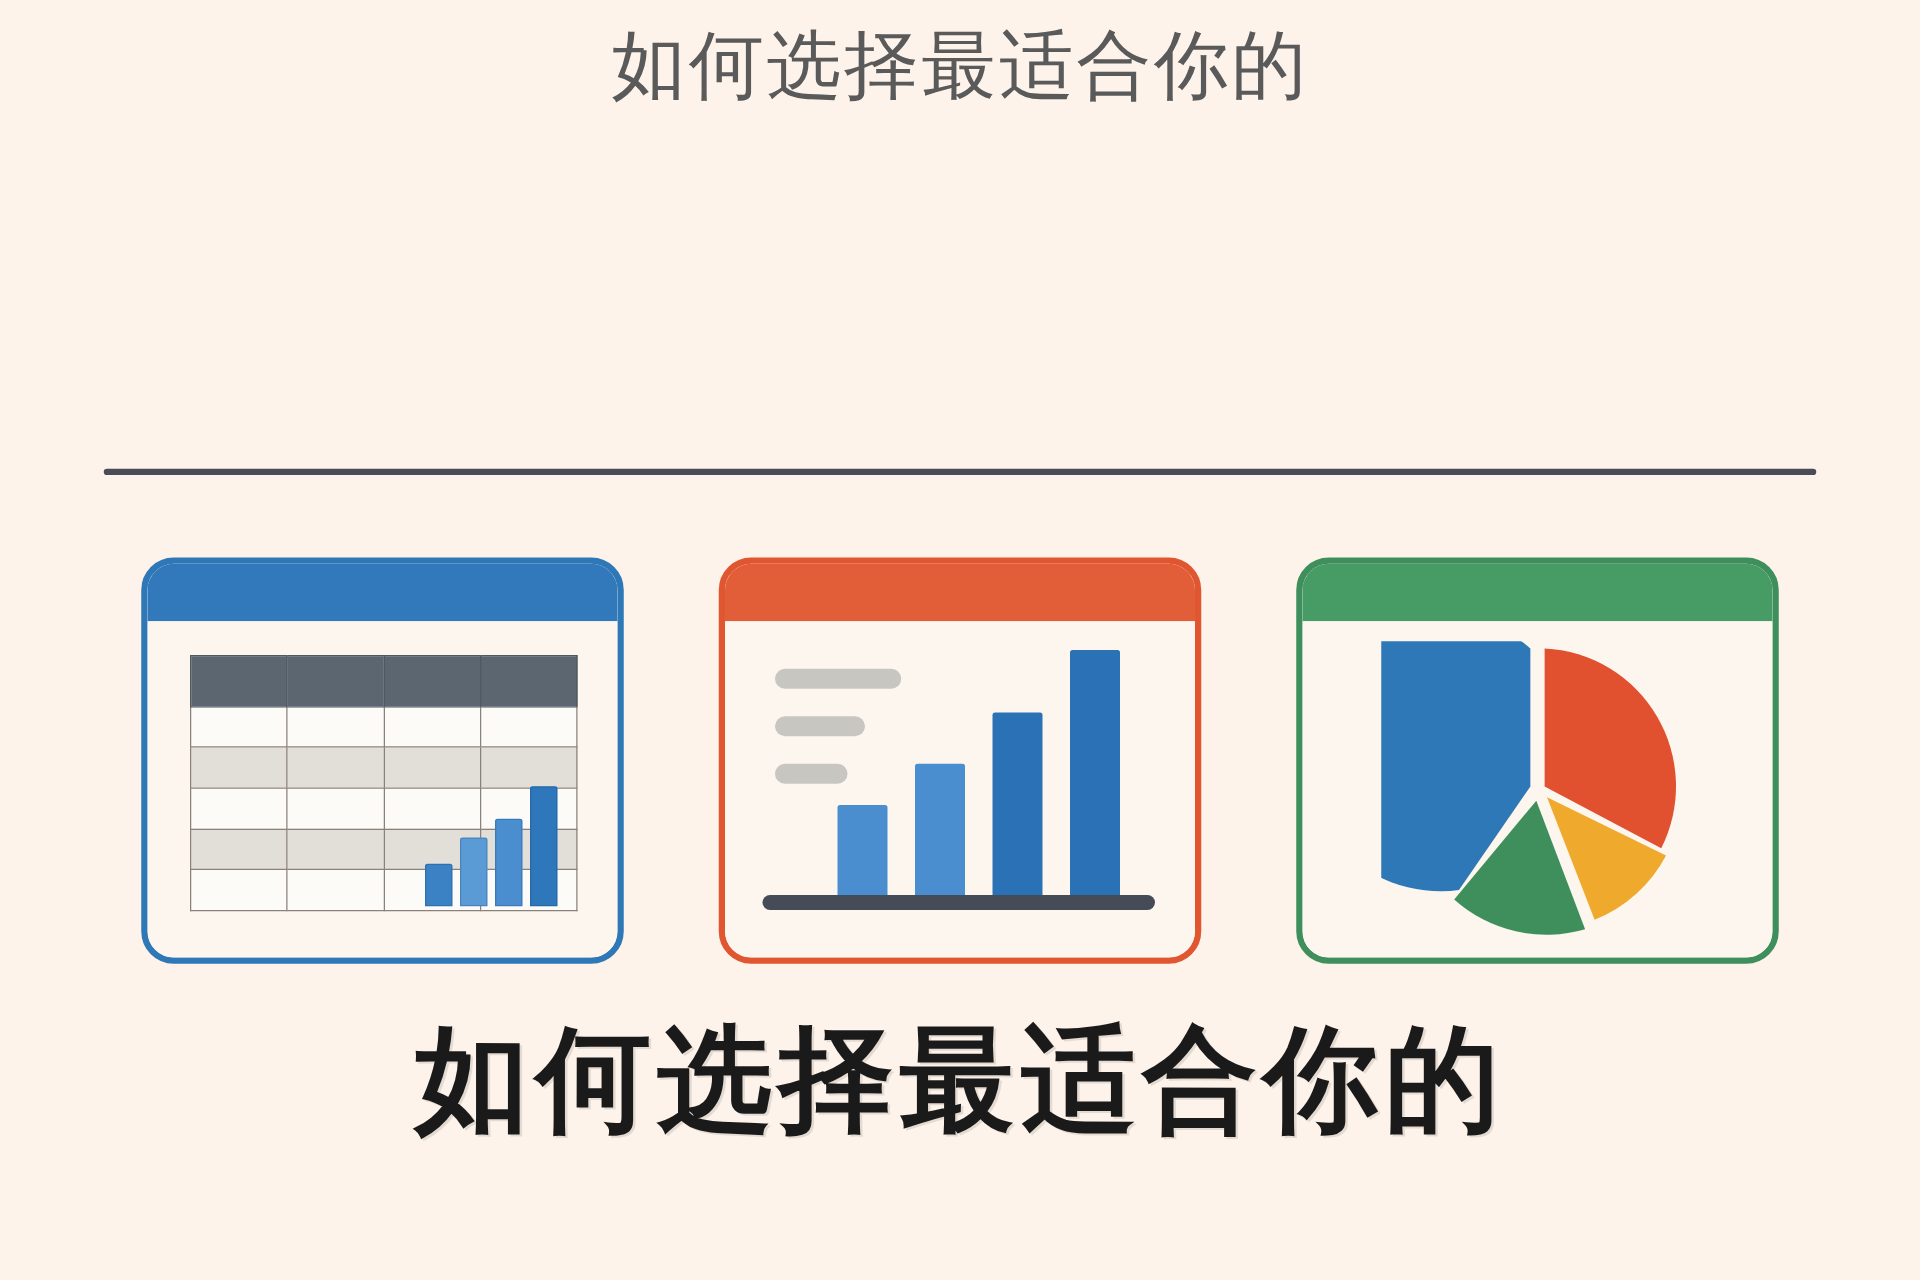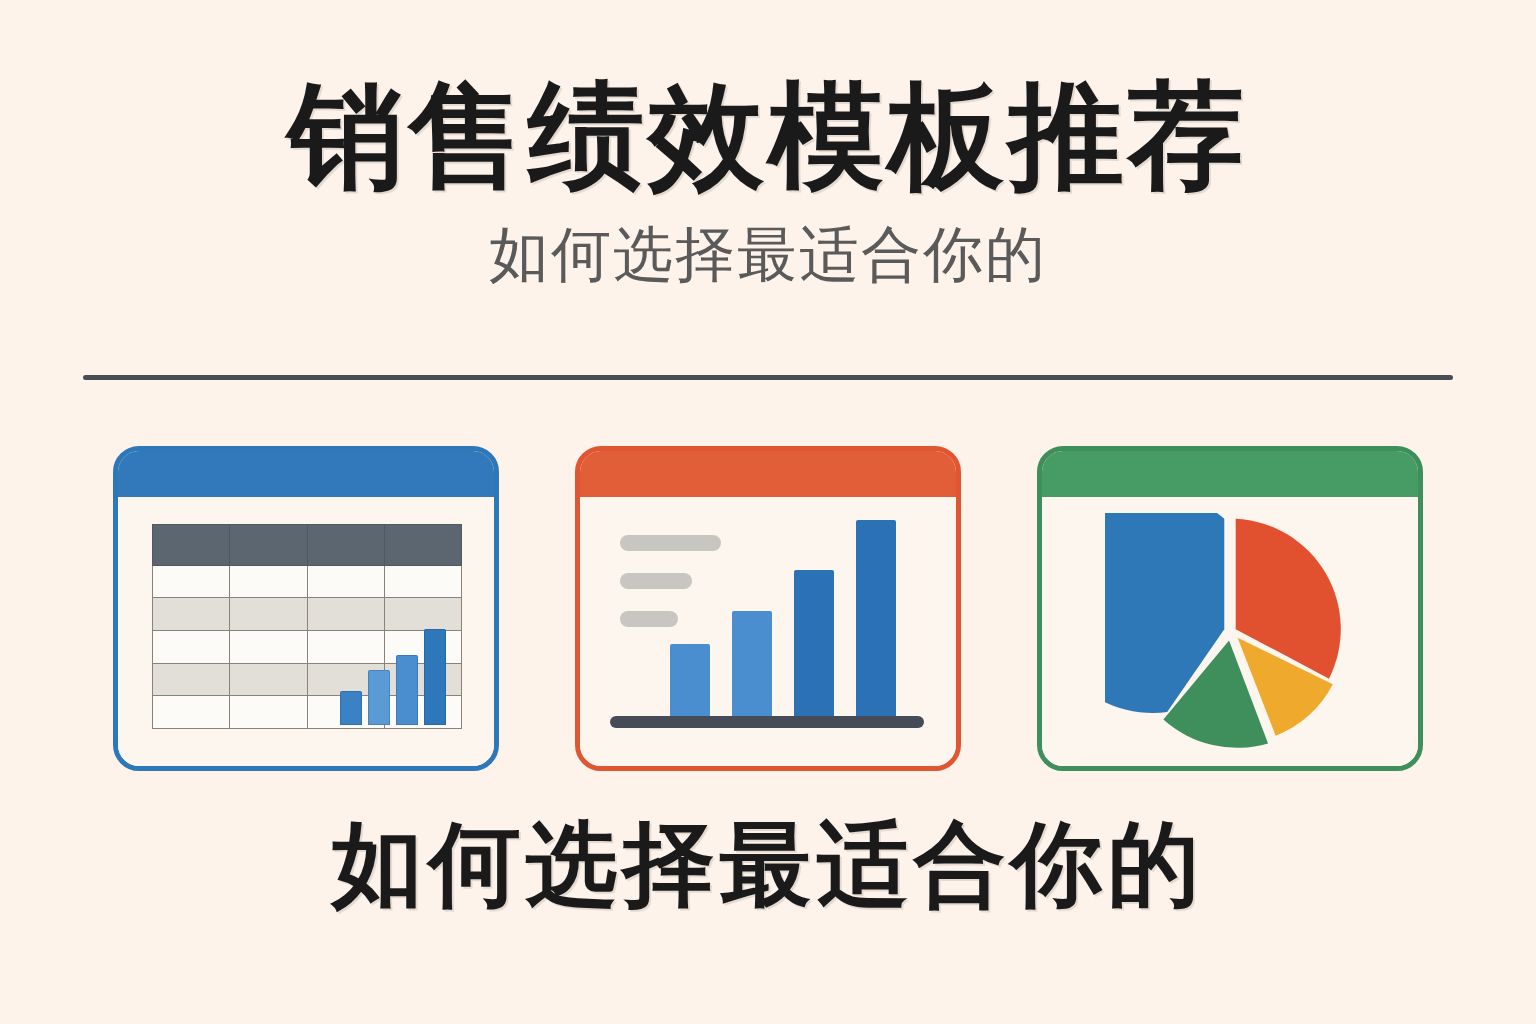--- a/index.html
+++ b/index.html
@@ -209,21 +209,20 @@
     color: #1a1a1a;
     text-shadow: 2px 2px 0 rgba(0,0,0,0.10);
   }
 </style>
 </head>
 <body>
 
 <div class="poster">
 
   <div class="header-block">
-    <h1 class="main-title">销售绩效模板推荐</h1>
     <div class="sub-title">如何选择最适合你的</div>
   </div>
 
   <div class="divider"></div>
 
   <div class="cards-row">
 
     <div class="card blue">
       <div class="card-head"></div>
       <div class="card-body">

